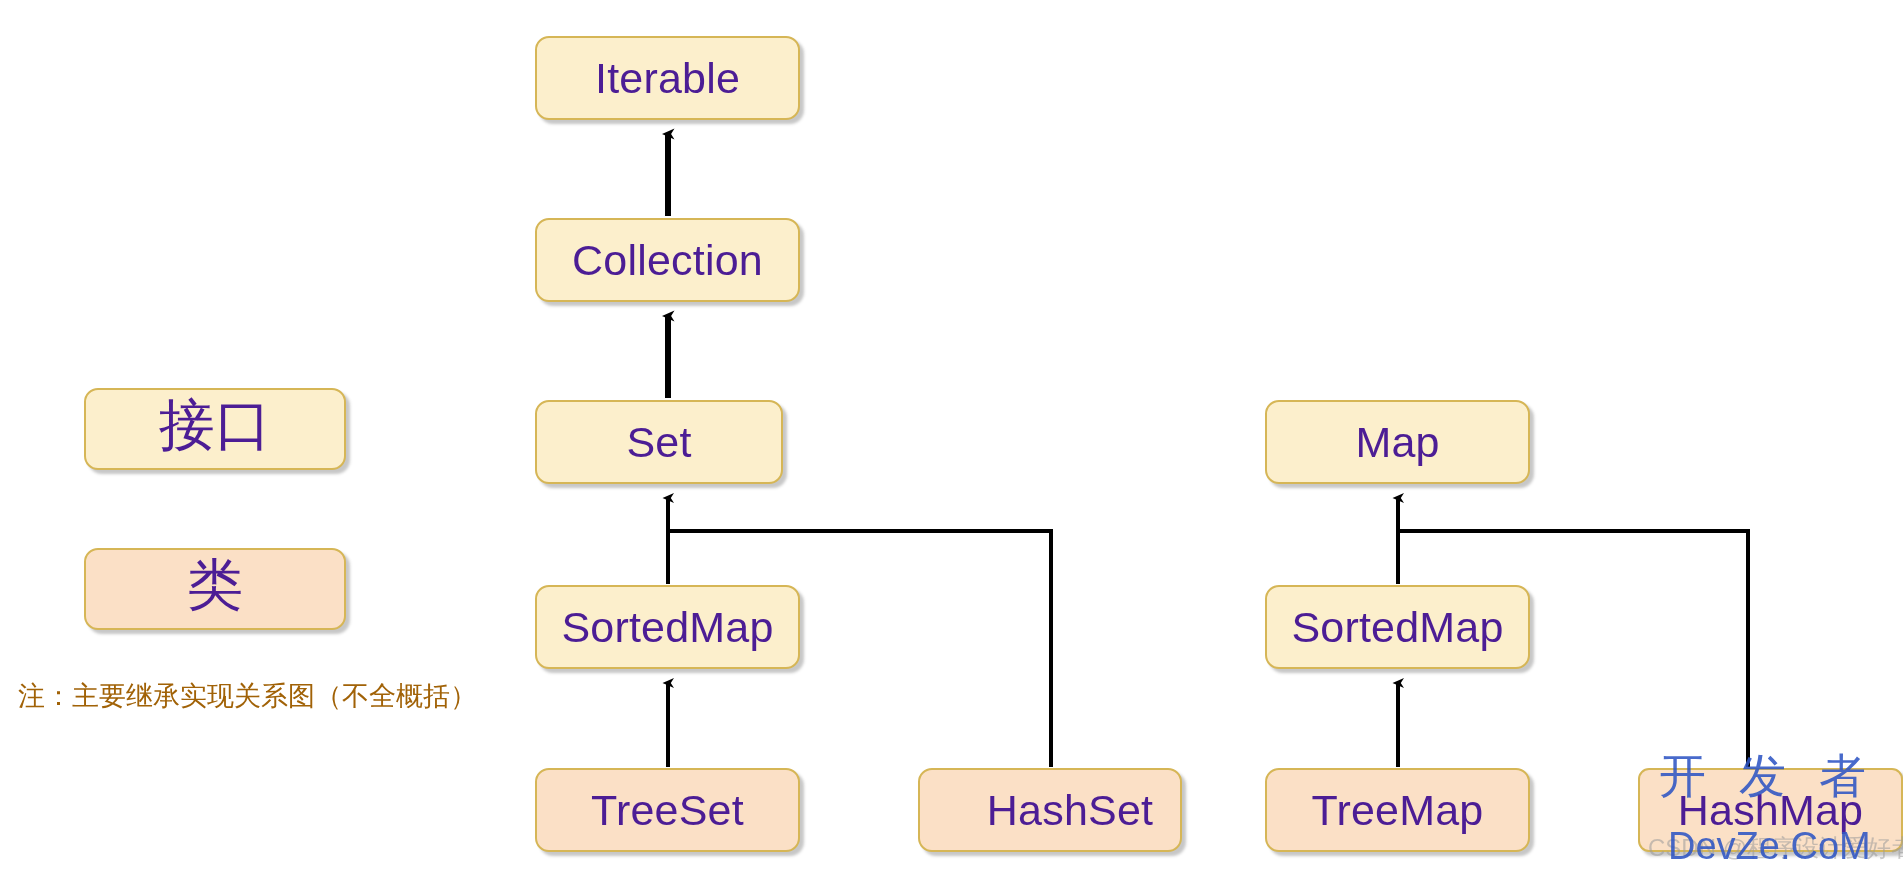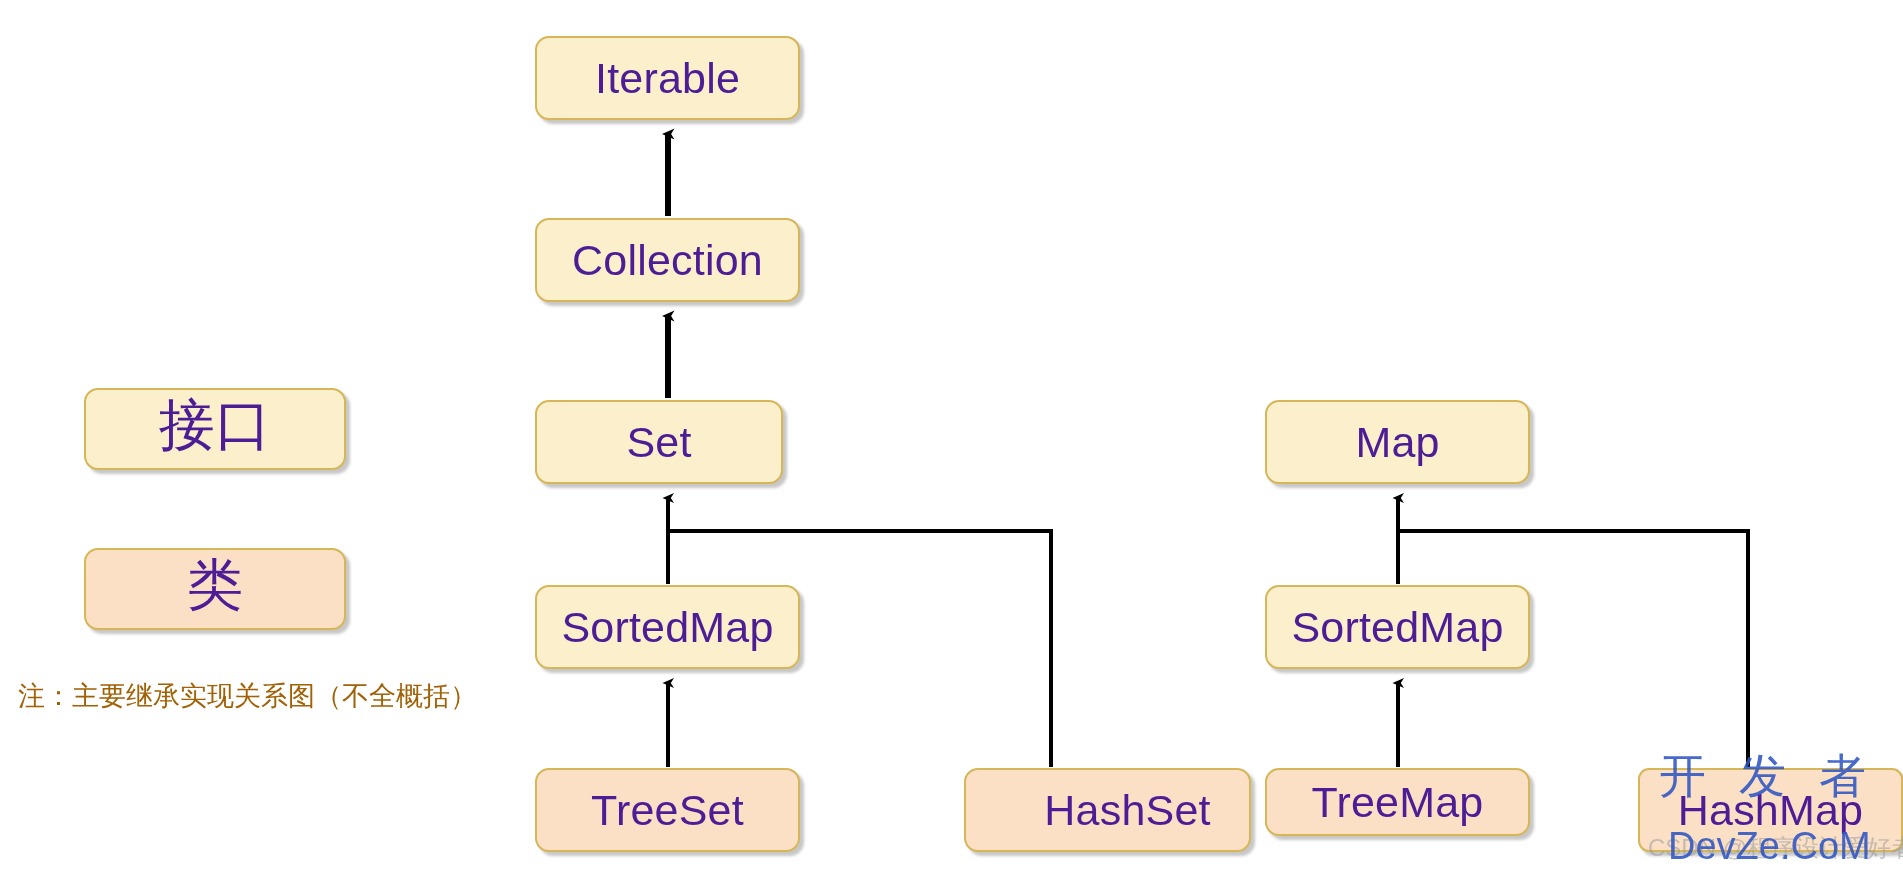--- a/index.html
+++ b/index.html
@@ -138,30 +138,30 @@
   </div>
   <div class="node iface" id="node-set" style="left: 535px; top: 400px; width: 248px; height: 84px;">
     <span>Set</span>
   </div>
   <div class="node iface" id="node-sortedset" style="left: 535px; top: 585px; width: 265px; height: 84px;">
     <span>SortedMap</span>
   </div>
   <div class="node klass" id="node-treeset" style="left: 535px; top: 768px; width: 265px; height: 84px;">
     <span>TreeSet</span>
   </div>
-  <div class="node klass" id="node-hashset" style="left: 964px; top: 768px; width: 287px; height: 84px; padding-left: 40px;">
+  <div class="node klass" id="node-hashset" style="left: 918px; top: 768px; width: 264px; height: 84px; padding-left: 40px;">
     <span>HashSet</span>
   </div>
   <div class="node iface" id="node-map" style="left: 1265px; top: 400px; width: 265px; height: 84px;">
     <span>Map</span>
   </div>
   <div class="node iface" id="node-sortedmap" style="left: 1265px; top: 585px; width: 265px; height: 84px;">
     <span>SortedMap</span>
   </div>
-  <div class="node klass" id="node-treemap" style="left: 1265px; top: 768px; width: 265px; height: 68px;">
+  <div class="node klass" id="node-treemap" style="left: 1265px; top: 768px; width: 265px; height: 84px;">
     <span>TreeMap</span>
   </div>
   <div class="node klass" id="node-hashmap" style="left: 1638px; top: 768px; width: 265px; height: 84px; border-radius: 11px;">
     <span>HashMap</span>
   </div>
 
   <div id="wm-csdn">CSDN @程序设计爱好者</div>
   <div class="wm-blue" id="wm-devze-top">开 发 者</div>
   <div class="wm-blue" id="wm-devze-bottom">DevZe.CoM</div>
 

